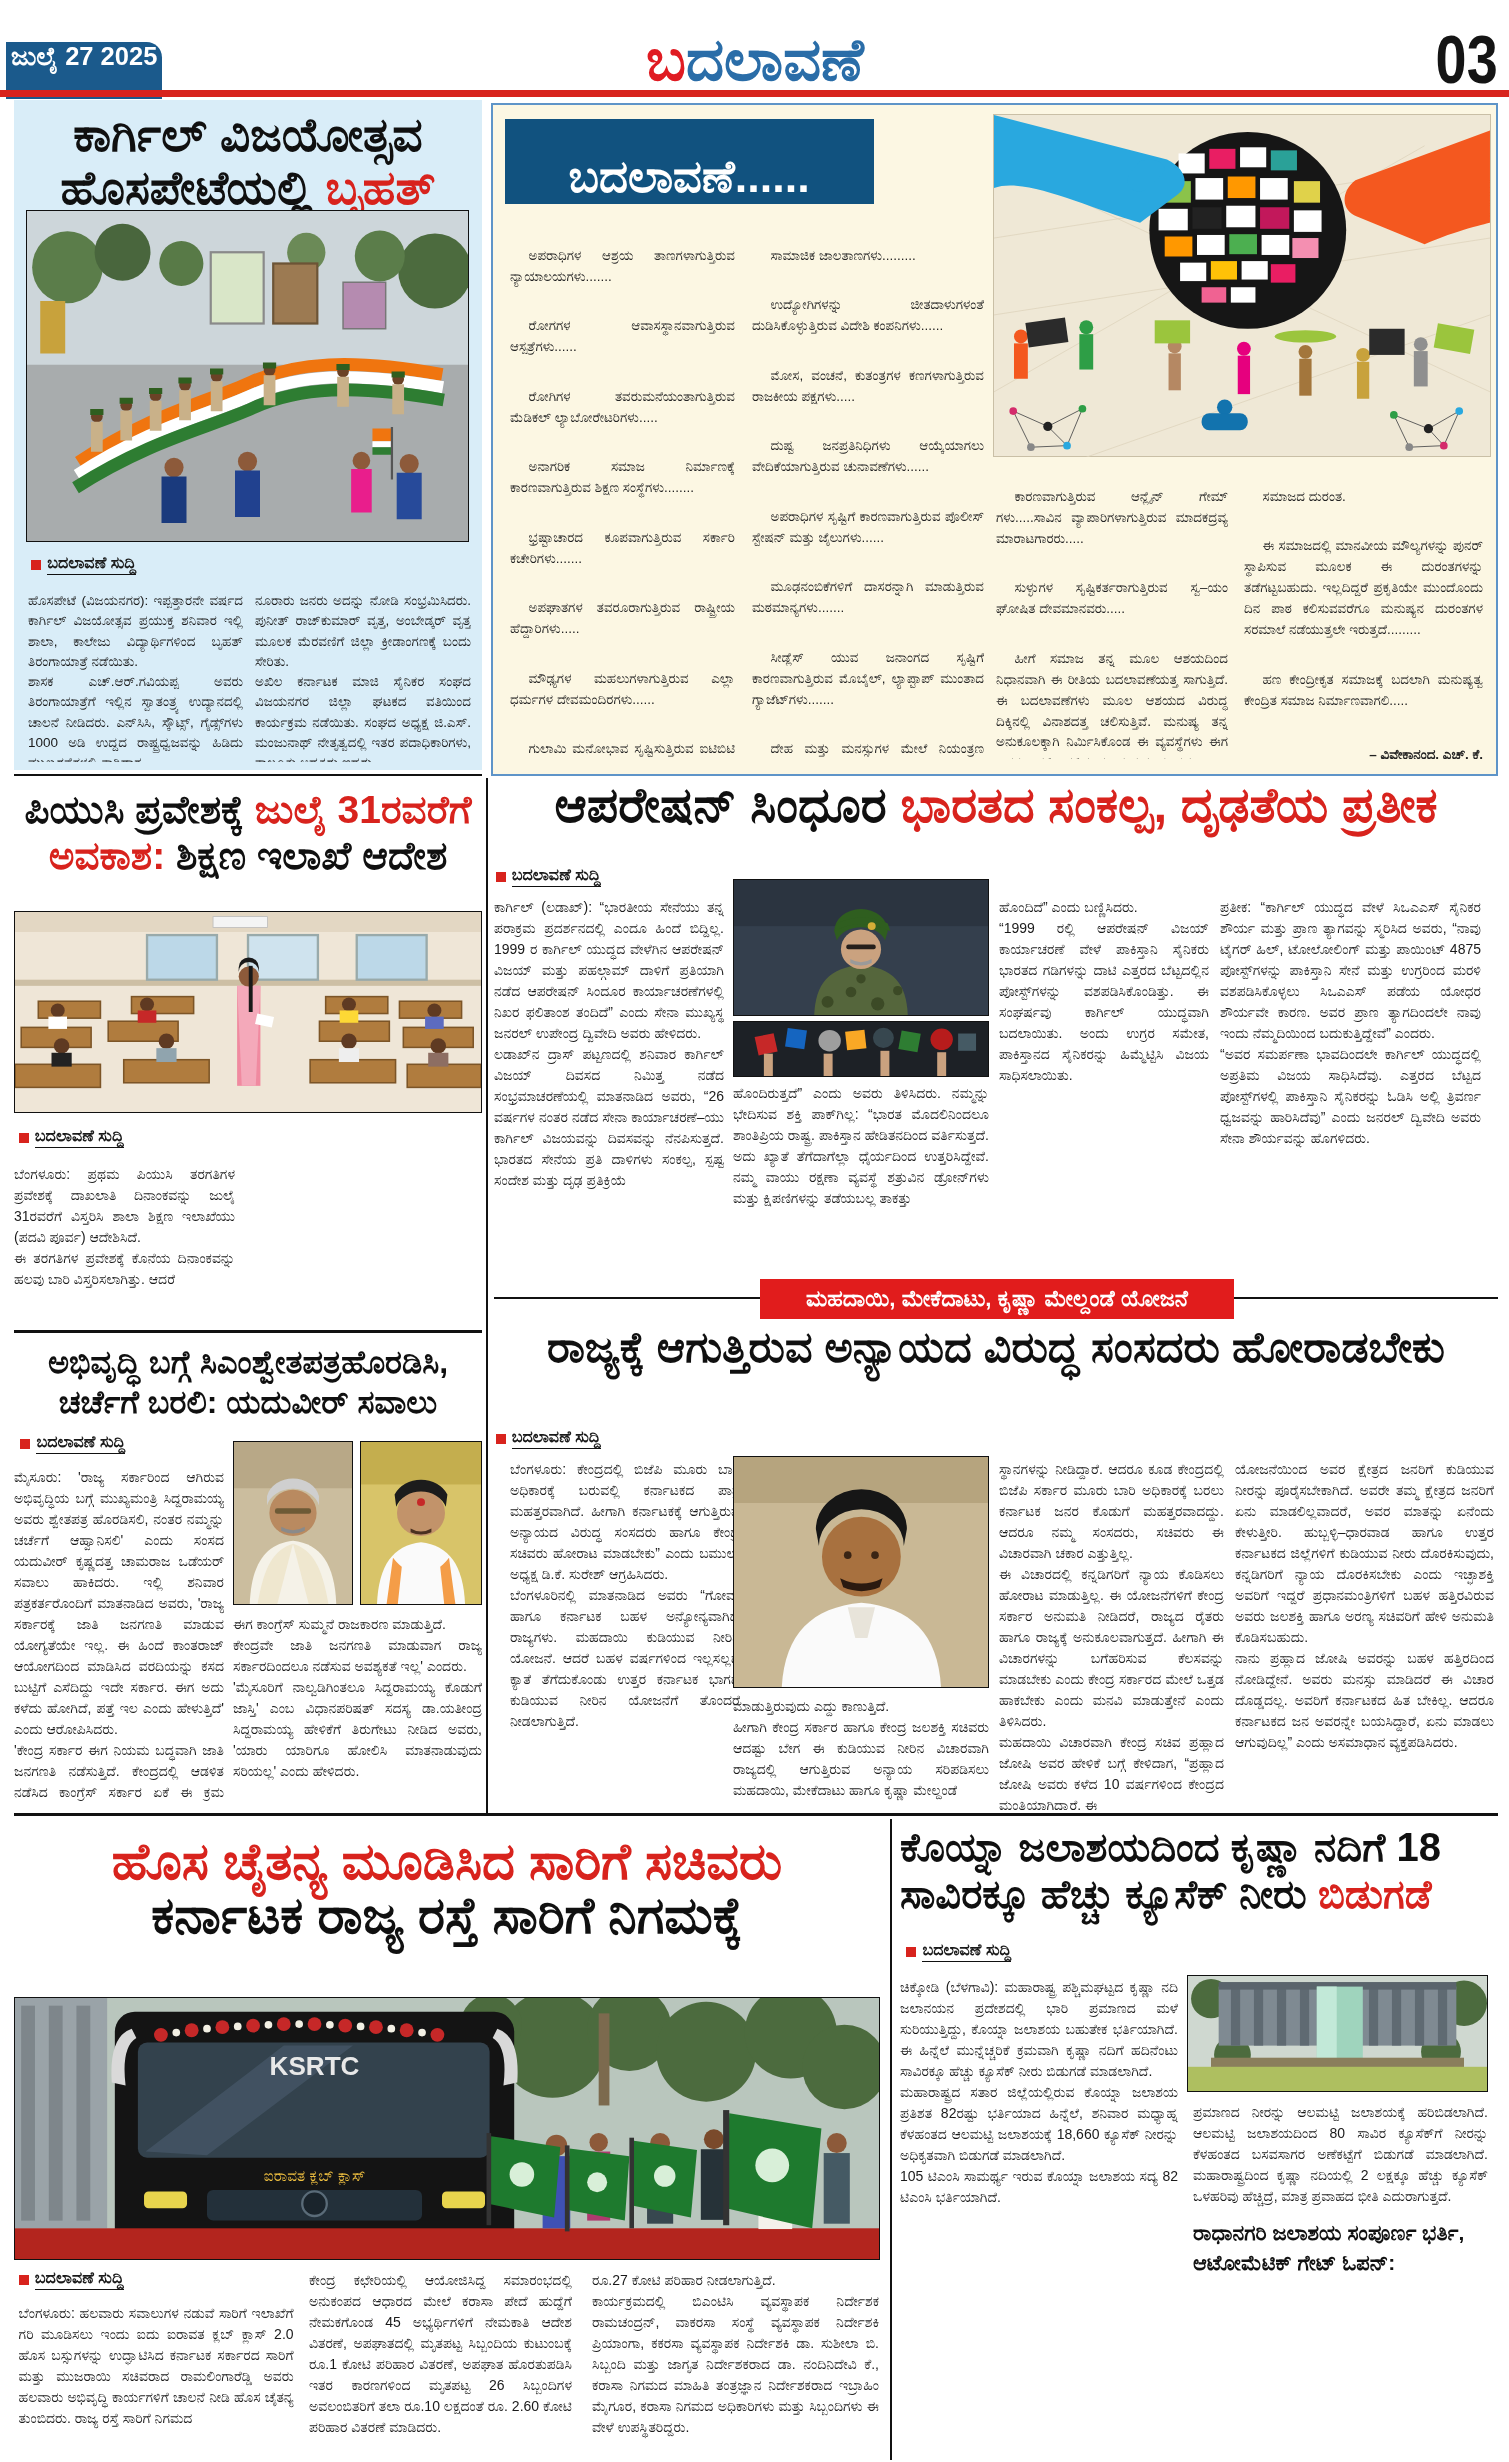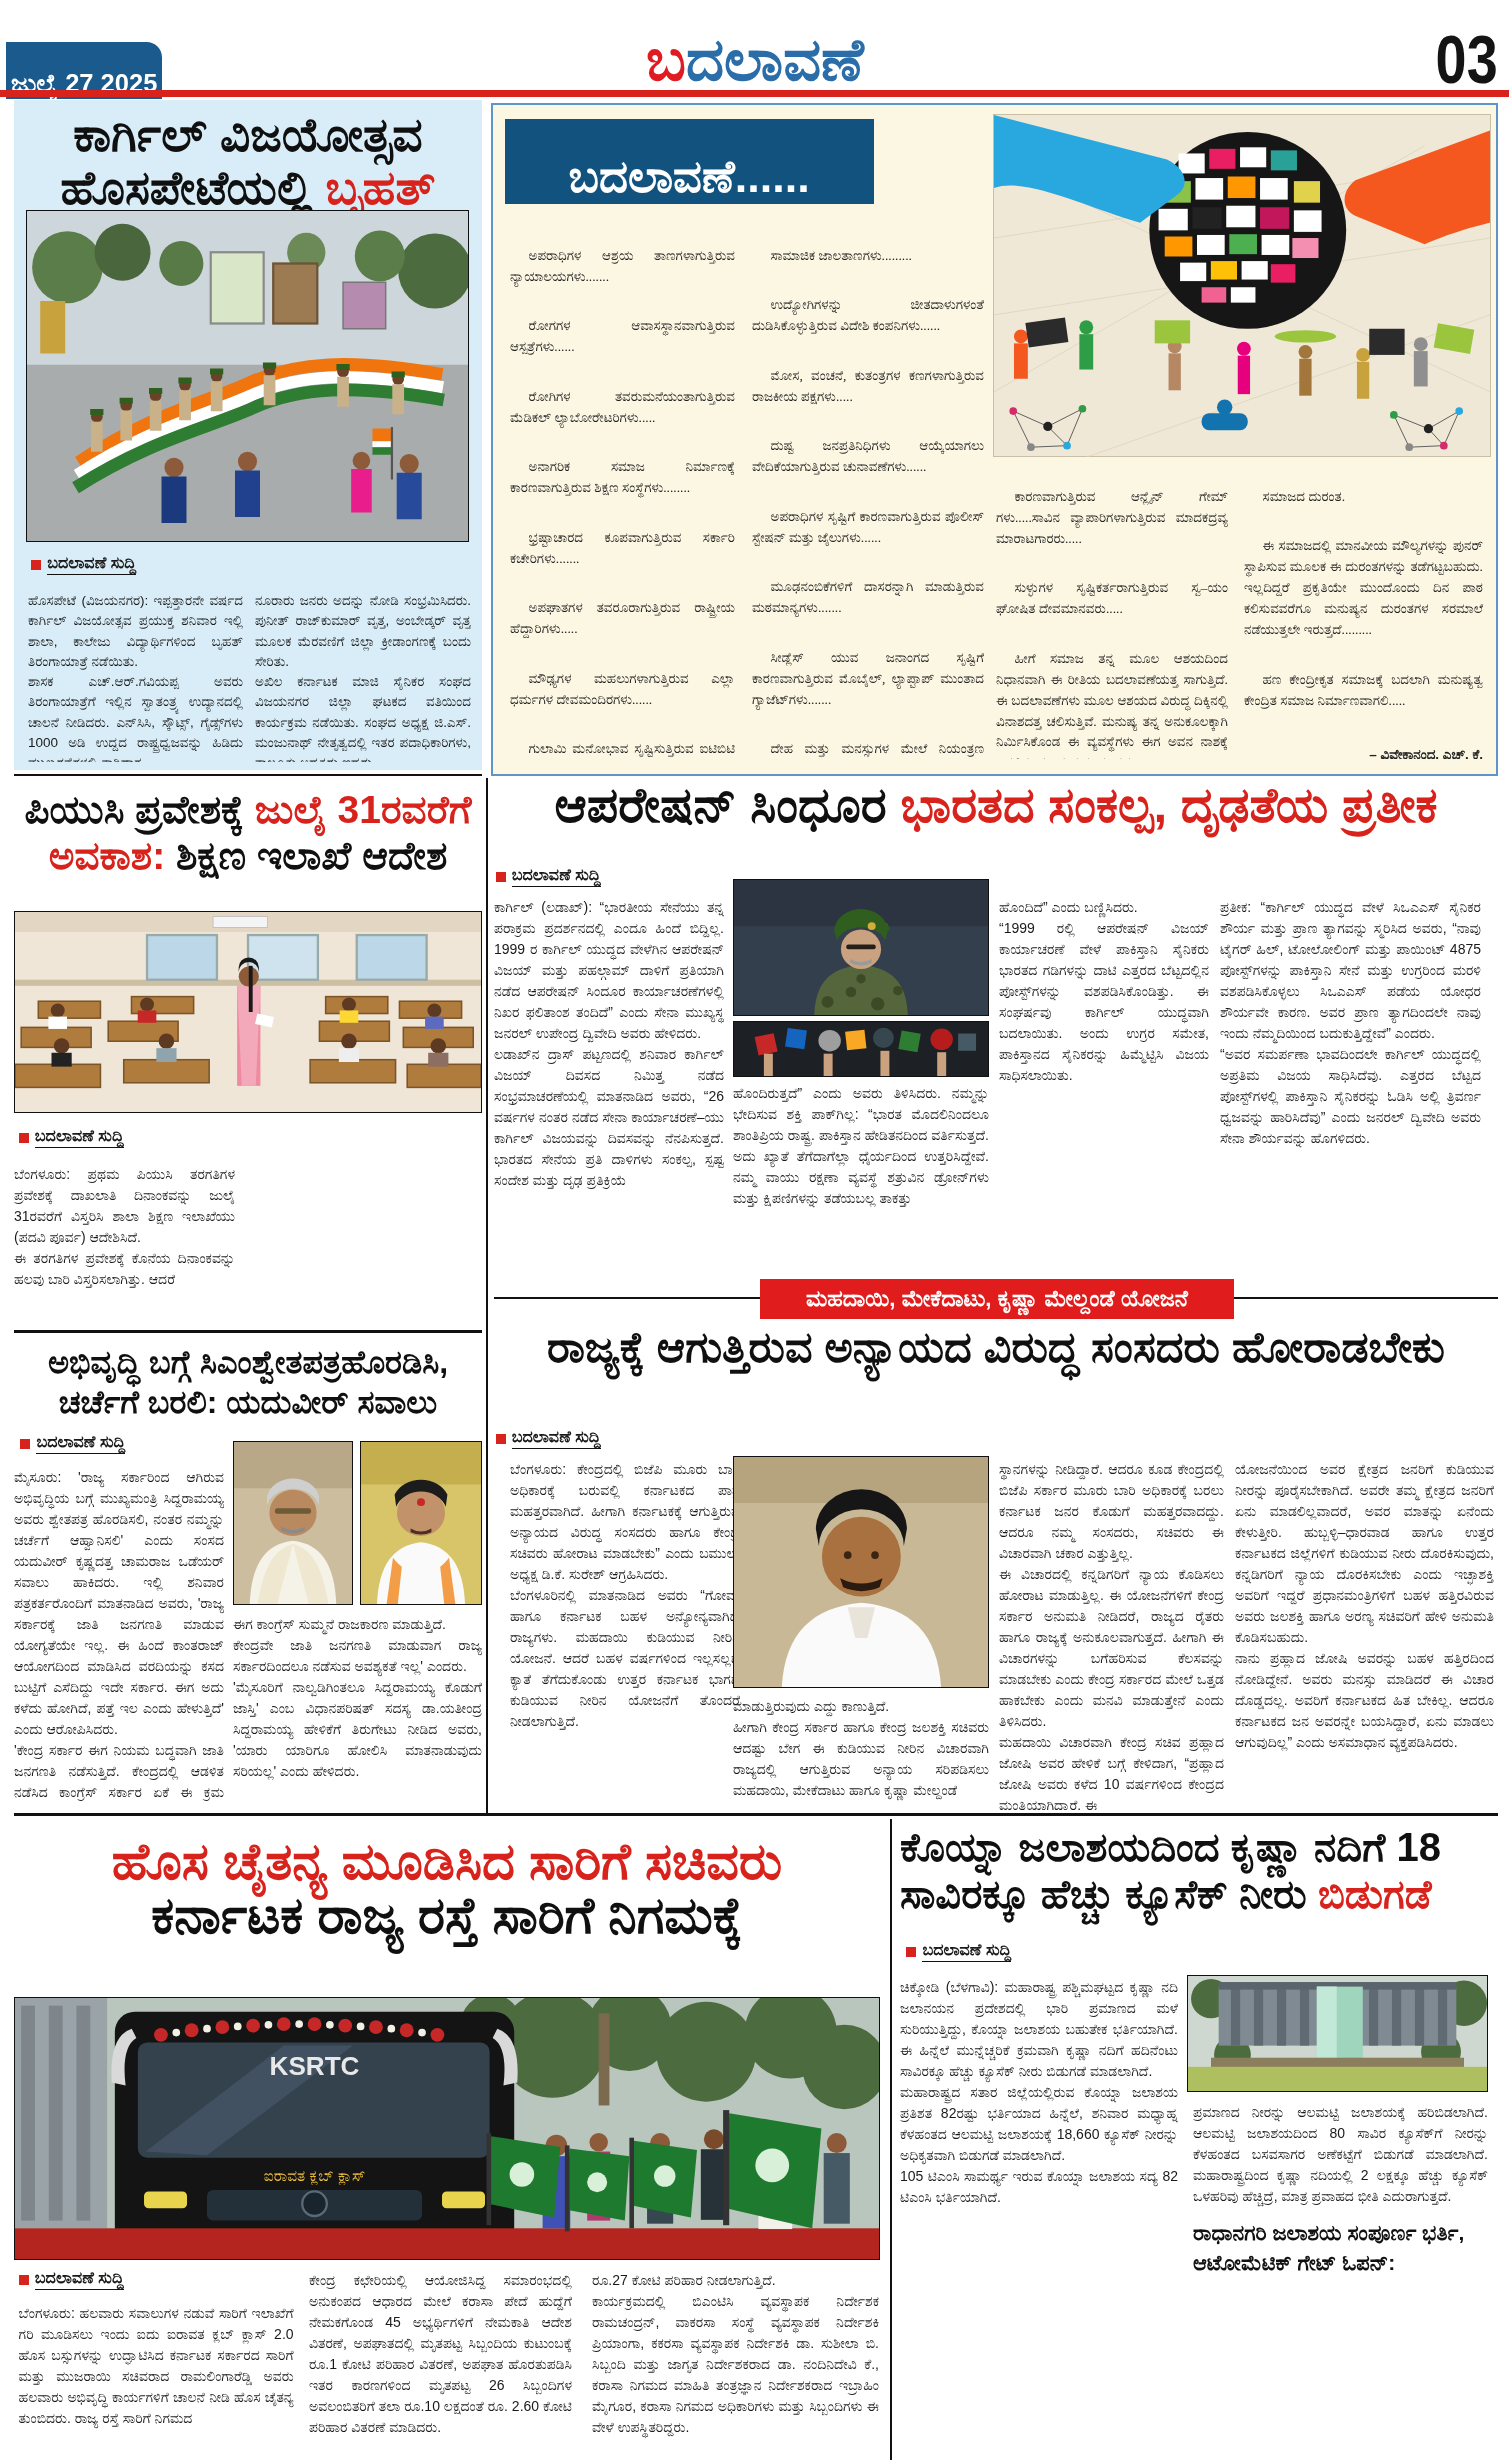--- a/index.html
+++ b/index.html
@@ -11,30 +11,30 @@
   .byline{display:flex;align-items:center;gap:6.2px;font-weight:bold;font-size:16px;}
   .byline .sq{width:10px;height:10px;background:#d8231d;display:inline-block;}
   .byline .lbl{border-bottom:1.9px solid #111;padding-bottom:2.3px;}
   .photo{border:1.5px solid #111;background:#fff;box-sizing:border-box;}
   .photo svg{display:block;width:100%;height:100%;}
   .hl{font-weight:bold;text-align:center;}
   .red{color:#d8231d;}
   .blk{color:#101010;}
   .rule{background:#111;}
   .redrule{background:#d8231d;}
-  .stanza{margin:0 0 7.7px 0;text-indent:18.5px;font-family:Liberation Serif, serif;}
+  .stanza{margin:0 0 7.7px 0;text-indent:18.5px;}
   .sig{font-weight:bold;text-align:right;margin-top:4.6px;}
 </style>
 </head>
 <body>
 
 <div id="page">
 
   <div class="abs" style="left:6.2px;top:42px;width:156px;height:57px;background:#1b5a8c;border-radius:0 15.4px 0 0;
-              display:flex;align-items:flex-end;justify-content:center;">
+              display:flex;align-items:flex-start;justify-content:center;">
     <span style="color:#fff;font-weight:bold;font-size:25.5px;">ಜುಲೈ 27 2025</span>
   </div>
   <div class="abs" style="left:0;top:26px;width:1510px;text-align:center;font-weight:bold;font-size:59px;">
     <span style="color:#e01b22;">ಬ</span><span style="color:#2a6da8;">ದಲಾವಣೆ</span>
   </div>
   <div class="abs" style="right:12.4px;top:20px;font-size:68px;font-weight:bold;color:#141414;transform:scaleX(.82);transform-origin:right;">03</div>
   <div class="abs redrule" style="left:0;top:90px;width:1510px;height:7px;"></div>
 
   <div class="abs" style="left:14px;top:100px;width:468px;height:670px;background:#d9edf8;">
     <div class="hl" style="padding-top:9.3px;font-size:47px;line-height:1.12;">

